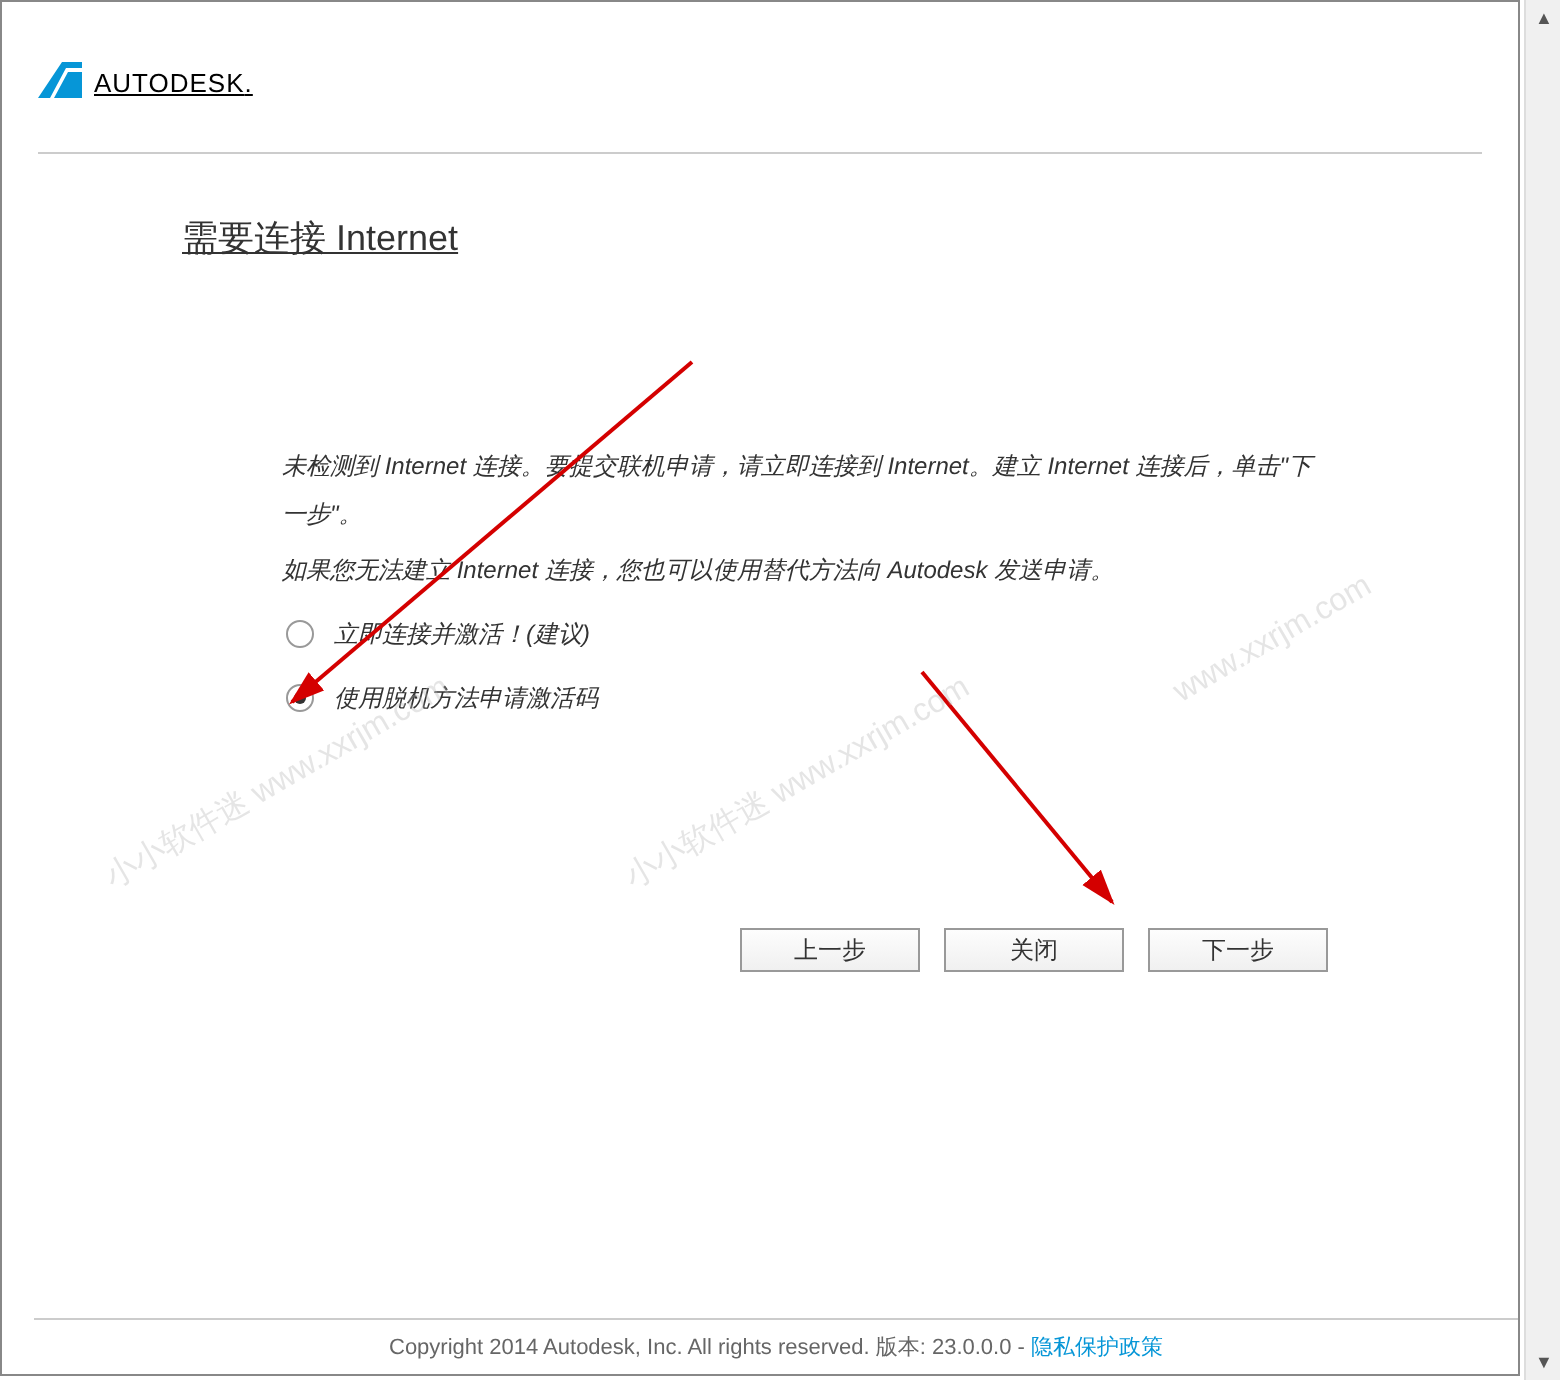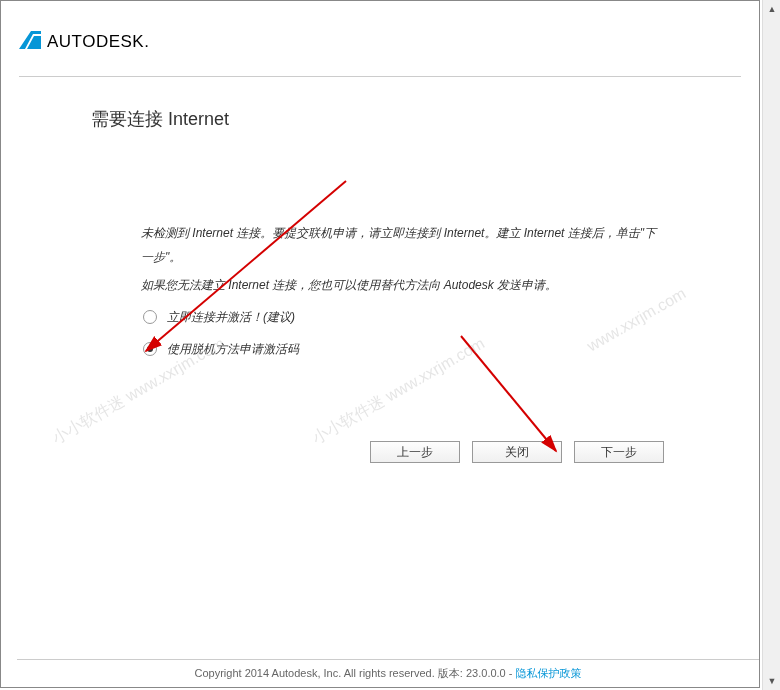--- a/index.html
+++ b/index.html
@@ -24,35 +24,37 @@
     .header {
       padding: 30px 20px 10px 18px;
       display: flex;
       align-items: center;
       gap: 6px;
     }
     .logo-icon {
       display: inline-block;
     }
     .logo-text {
-      font-size: 17px;
+      font-size: 13px;
       letter-spacing: 0.5px;
       color: #000;
       font-weight: 400;
+      text-decoration: underline;
     }
     .divider {
       border: none;
       border-top: 1px solid #ccc;
       margin: 14px 18px 0 18px;
     }
     .title {
       font-size: 18px;
       font-weight: 300;
       color: #333;
       margin: 30px 0 0 90px;
+      text-decoration: underline;
     }
     .content {
       margin: 90px 0 0 140px;
       width: 520px;
       line-height: 2.0;
       font-size: 12px;
       color: #333;
       font-style: italic;
     }
     .content p { margin-bottom: 4px; }
@@ -81,21 +83,21 @@
       height: 6px;
       background: #333;
       border-radius: 50%;
       display: block;
     }
     .option-label {
       cursor: pointer;
     }
     .buttons {
       position: absolute;
-      bottom: 224px;
+      bottom: 201px;
       right: 95px;
       display: flex;
       gap: 12px;
     }
     .btn {
       width: 90px;
       height: 22px;
       border: 1px solid #999;
       background: linear-gradient(#fdfdfd, #f0f0f0);
       font-size: 12px;

